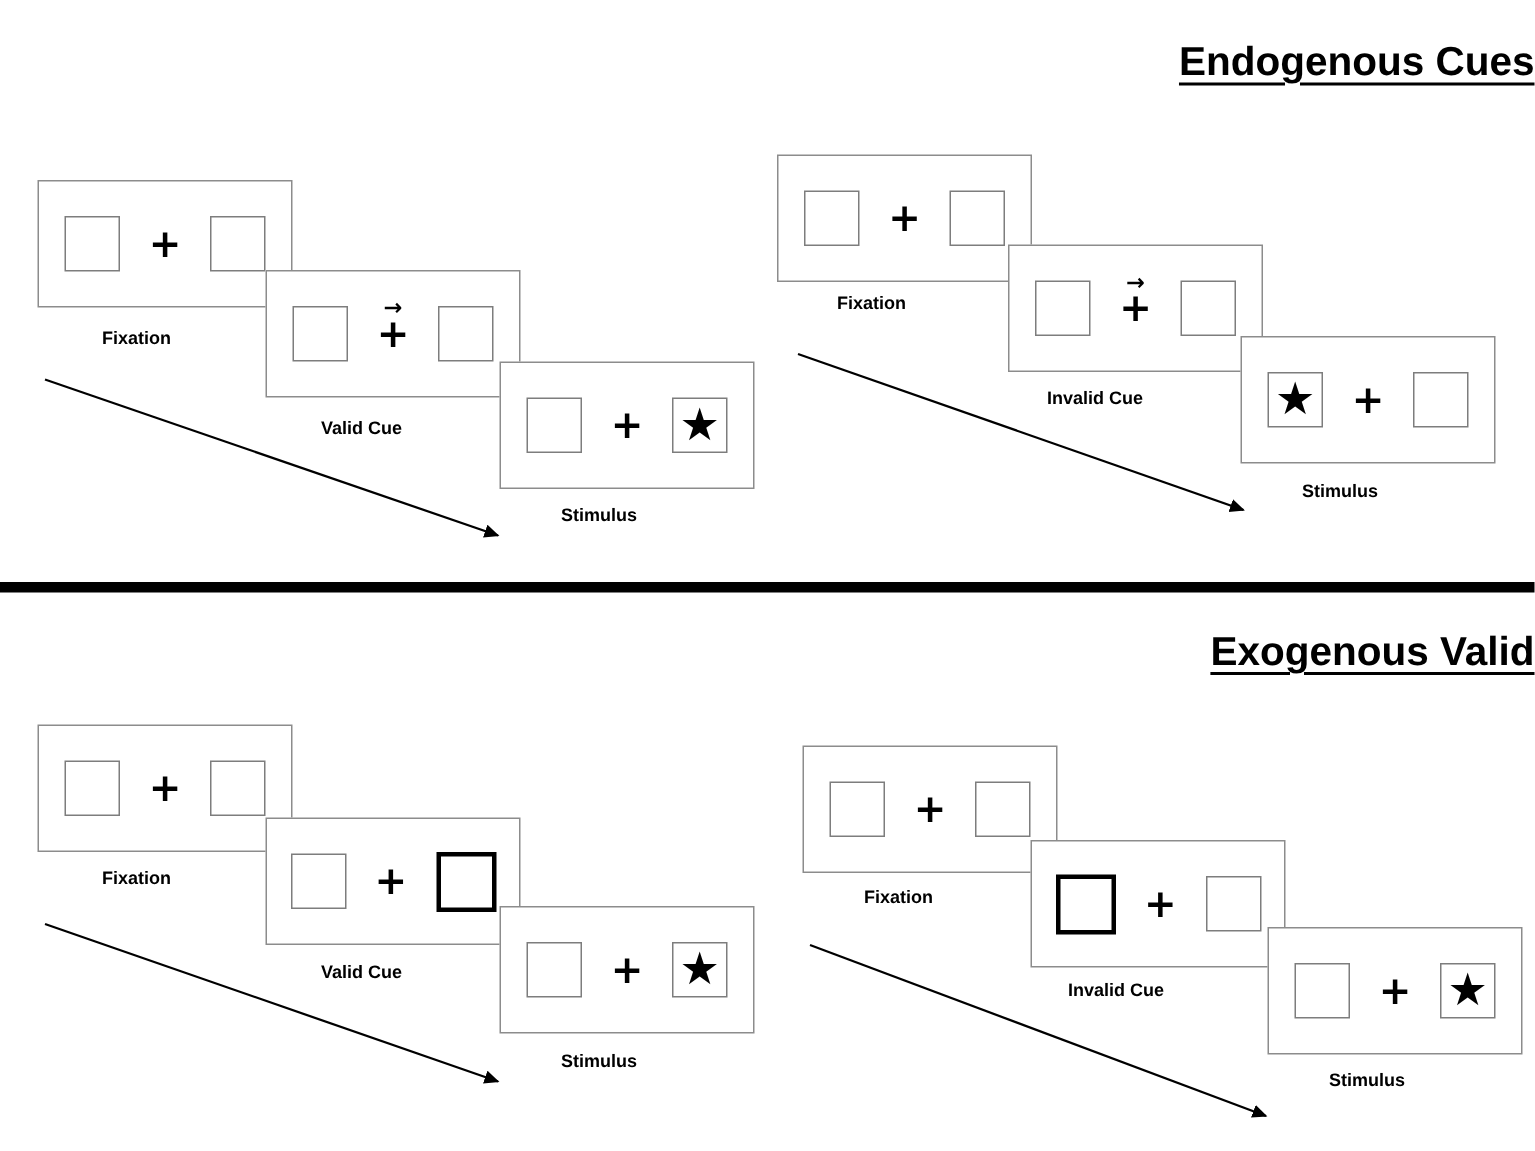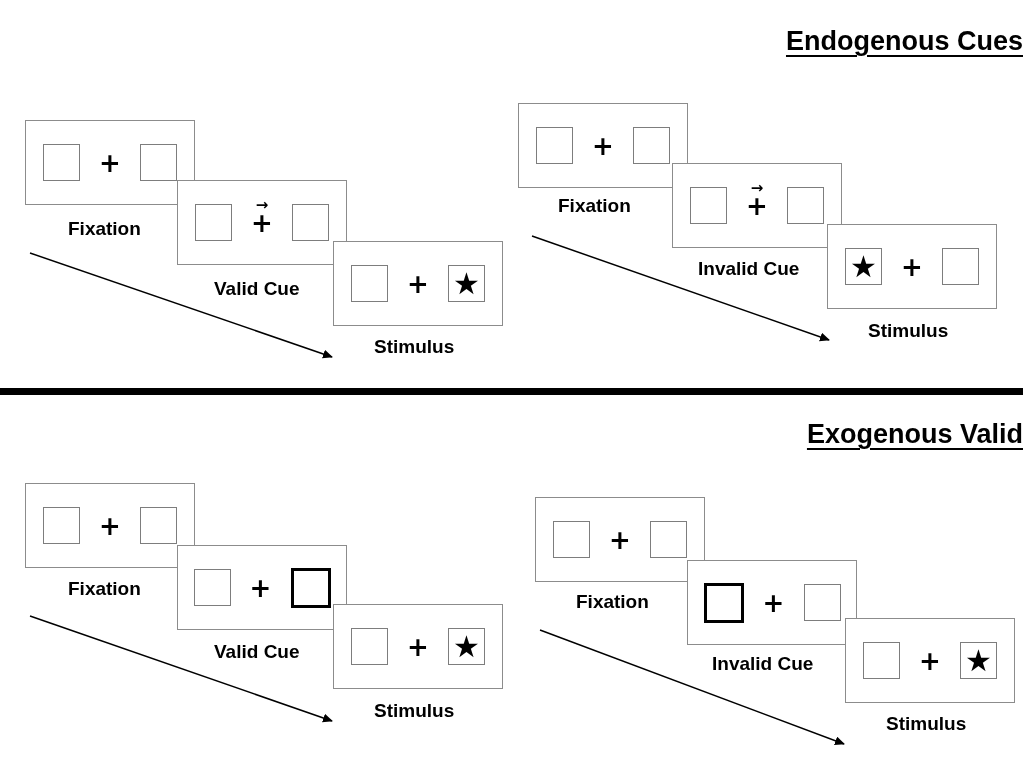--- a/index.html
+++ b/index.html
@@ -33,21 +33,21 @@
   }
   .has-arrow .cue-arrow { display:block; }
   .star {
     display:none; font-family:"DejaVu Sans", sans-serif;
     font-size:30px; line-height:1; color:#000;
   }
   .star-left  .box.left  .star { display:block; }
   .star-right .box.right .star { display:block; }
   .thick-left  .box.left  { border:3px solid #000; width:40px; height:40px; }
   .thick-right .box.right { border:3px solid #000; width:40px; height:40px; }
-  .plabel { position:absolute; font-size:19px; font-weight:bold; white-space:nowrap; }
+  .plabel { position:absolute; font-size:12px; font-weight:bold; white-space:nowrap; }
   .divider { position:absolute; left:0; width:100%; height:7px; background:#000; }
   svg.arrows { position:absolute; left:0; top:0; pointer-events:none; }
   .z1{z-index:1}.z2{z-index:2}.z3{z-index:3}
 </style>
 </head>
 <body>
 
 <div class="section-title" style="top:26px">Endogenous Cues</div>
 <div class="section-title" style="top:419px">Exogenous Valid</div>
 

